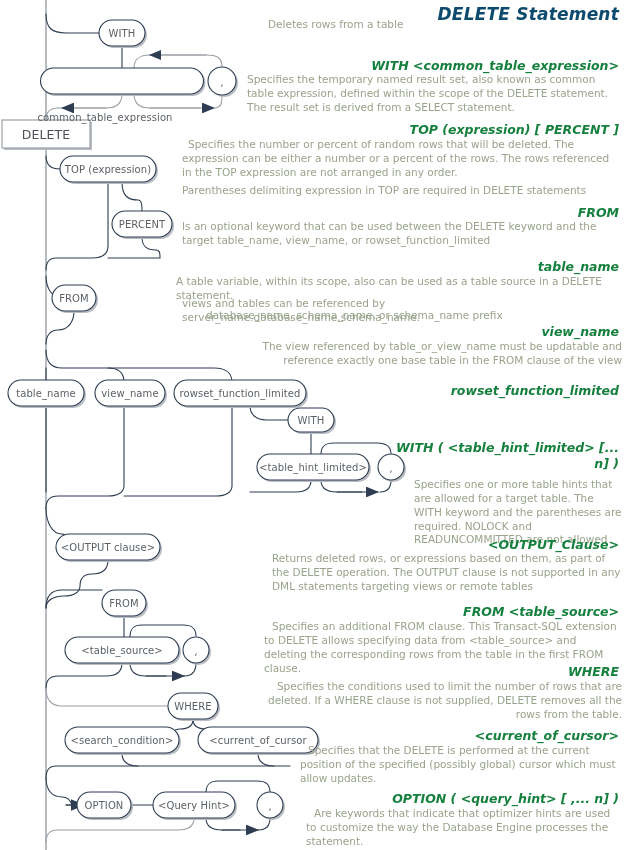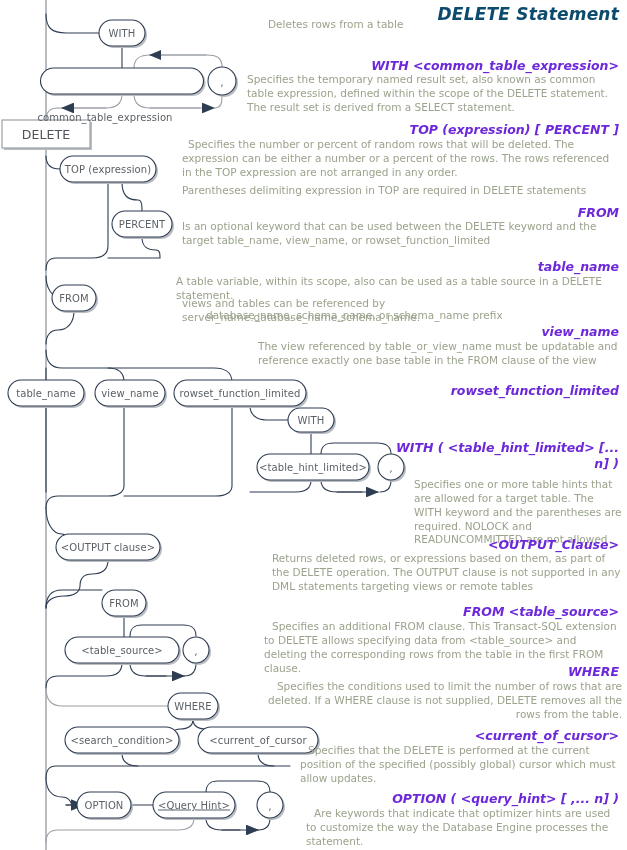--- a/index.html
+++ b/index.html
@@ -15,27 +15,27 @@
 
   
   .doc-title{
     position:absolute;right:8px;top:4px;
     font-size:17px;font-weight:bold;font-style:italic;
     color:#0c4a6e;letter-spacing:.2px;white-space:nowrap;
   }
   .note-head{
     position:absolute;right:8px;
     font-size:12.5px;font-weight:bold;font-style:italic;
-    color:#6d28d9;text-align:right;line-height:1.25;
+    color:#15803d;text-align:right;line-height:1.25;
   }
   .note-body{
     position:absolute;
     font-size:10.5px;color:#9aa38c;line-height:1.32;
   }
-  .note-body.ctr{text-align:left;}
+  .note-body.ctr{text-align:right;}
 
   
   .node-label{
     position:absolute;
     font-size:10px;color:#5b6166;
     white-space:nowrap;
     transform:translate(-50%,-50%);
     letter-spacing:.1px;
   }
   .node-label.box{font-size:12.5px;color:#4d5358;}
@@ -235,16 +235,16 @@
       <div class="node-label" style="left: 313px; top: 467px;">&lt;table_hint_limited&gt;</div>
       <div class="node-label comma" style="left: 391px; top: 468px;">,</div>
       <div class="node-label" style="left: 108px; top: 547px;">&lt;OUTPUT clause&gt;</div>
       <div class="node-label" style="left: 124px; top: 603px;">FROM</div>
       <div class="node-label" style="left: 122px; top: 650px;">&lt;table_source&gt;</div>
       <div class="node-label comma" style="left: 196px; top: 651px;">,</div>
       <div class="node-label" style="left: 193px; top: 706px;">WHERE</div>
       <div class="node-label" style="left: 122px; top: 740px;">&lt;search_condition&gt;</div>
       <div class="node-label" style="left: 258px; top: 740px;">&lt;current_of_cursor</div>
       <div class="node-label" style="left: 104px; top: 805px;">OPTION</div>
-      <div class="node-label" style="left: 194px; top: 805px; text-decoration: underline;">&lt;Query Hint&gt;</div>
+      <div class="node-label" style="left: 194px; top: 805px;">&lt;Query Hint&gt;</div>
       <div class="node-label comma" style="left: 270px; top: 806px;">,</div>
     </div>
 </div>
 
 </body></html>

